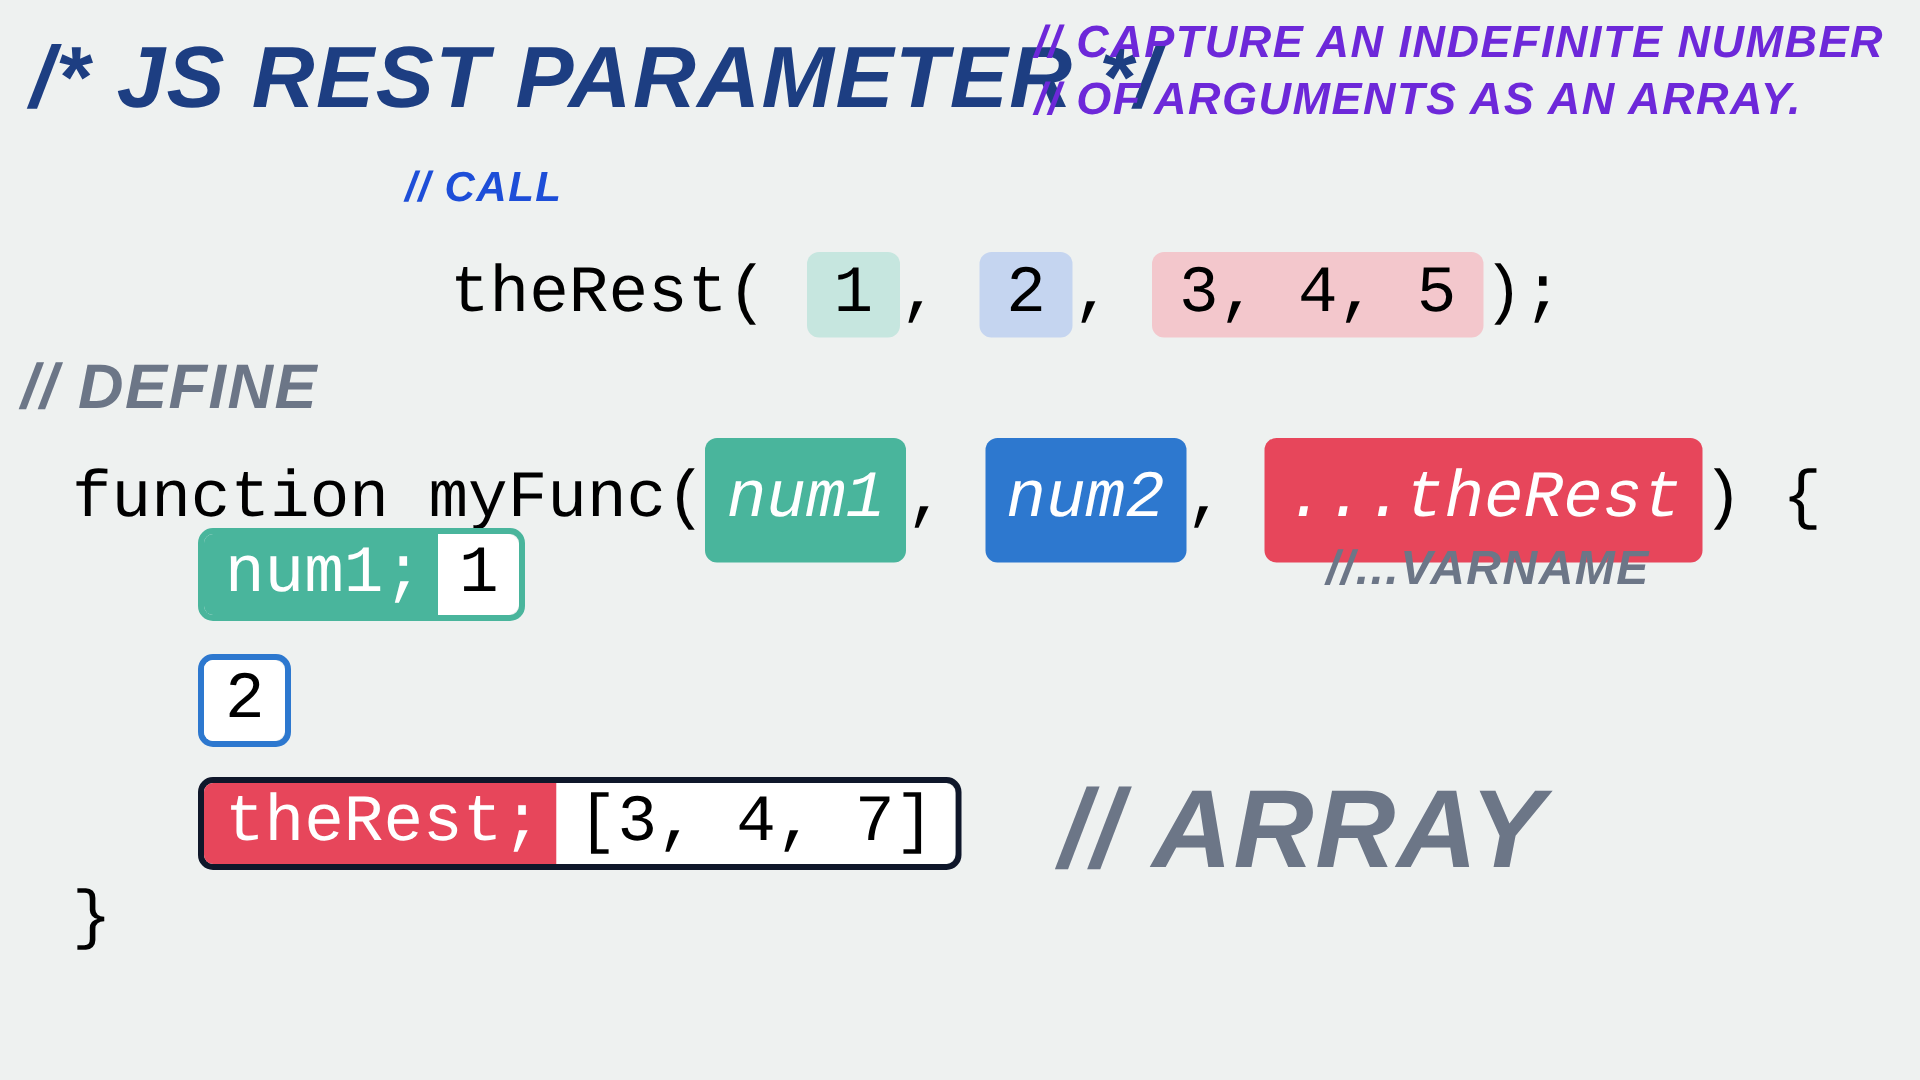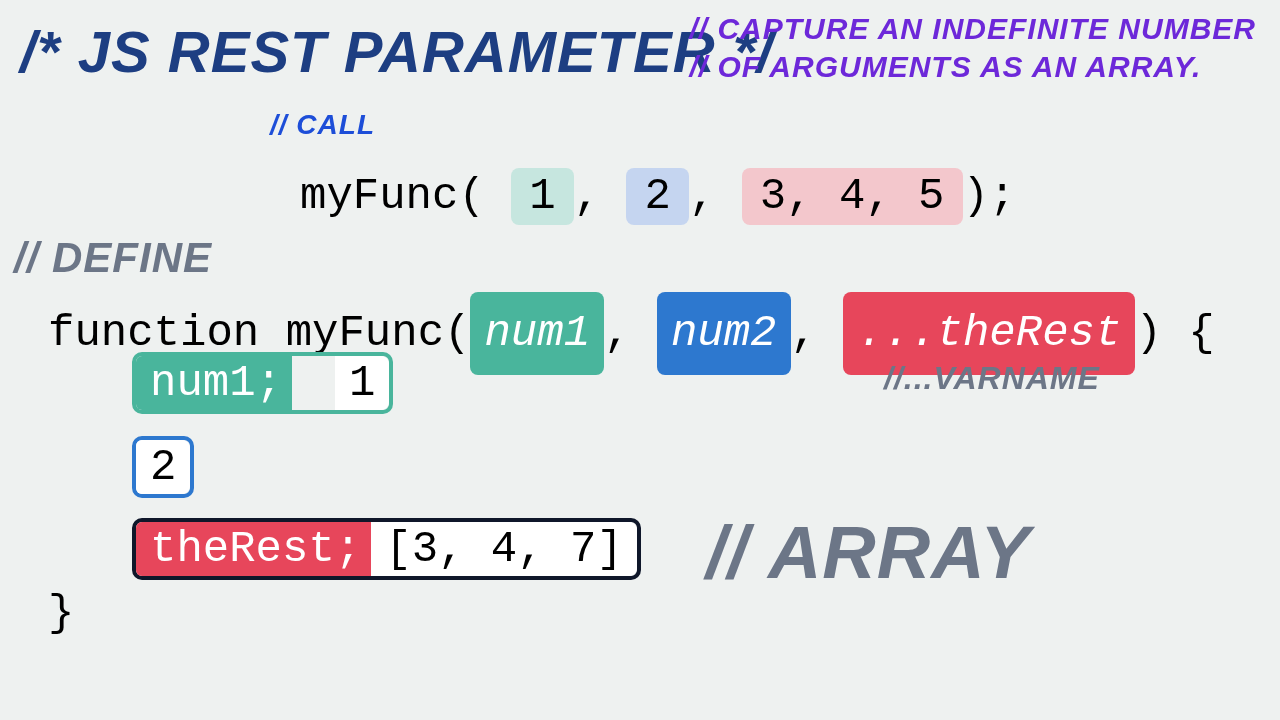--- a/index.html
+++ b/index.html
@@ -116,21 +116,21 @@
     border-top-right-radius: 8px;
     border-bottom-right-radius: 8px;
   }
   .box-teal { border: 4px solid #49b59c; }
   .box-teal .name { background: #49b59c; }
   .box-blue { border: 4px solid #2d78cf; }
   .box-blue .name { background: #2d78cf; }
   .box-red  { border: 4px solid #0f172a; }
   .box-red .name  { background: #e7465b; }
 
-  #vb1 { left: 132px; top: 352px; gap: 43px; }
+  #vb1 { left: 132px; top: 352px; }
   #vb2 { left: 132px; top: 436px; }
   #vb3 { left: 132px; top: 518px; }
 
   .array-comment {
     position: absolute;
     left: 706px;
     top: 510px;
     font-size: 74px;
     color: #6c7687;
   }
@@ -149,21 +149,21 @@
 <div class="title italic-head">/* JS REST PARAMETER */</div>
 
 <div class="subtitle italic-head">
   <div>// CAPTURE AN INDEFINITE NUMBER</div>
   <div>// OF ARGUMENTS AS AN ARRAY.</div>
 </div>
 
 <div class="comment-call italic-head">// CALL</div>
 
 <div class="call-line">
-  <span>myFunc(</span>
+  <span>theRest(</span>
   <span class="hl hl-teal-light">1</span><span>, </span>
   <span class="hl hl-blue-light">2</span><span>, </span>
   <span class="hl hl-red-light">3, 4, 5</span><span>);</span>
 </div>
 
 <div class="comment-define italic-head">// DEFINE</div>
 
 <div class="def-line">
   <span>function myFunc(</span><span class="tag tag-teal">num1</span><span>, </span><span class="tag tag-blue">num2</span><span>, </span><span class="tag tag-red">...theRest</span><span>) {</span>
 </div>

